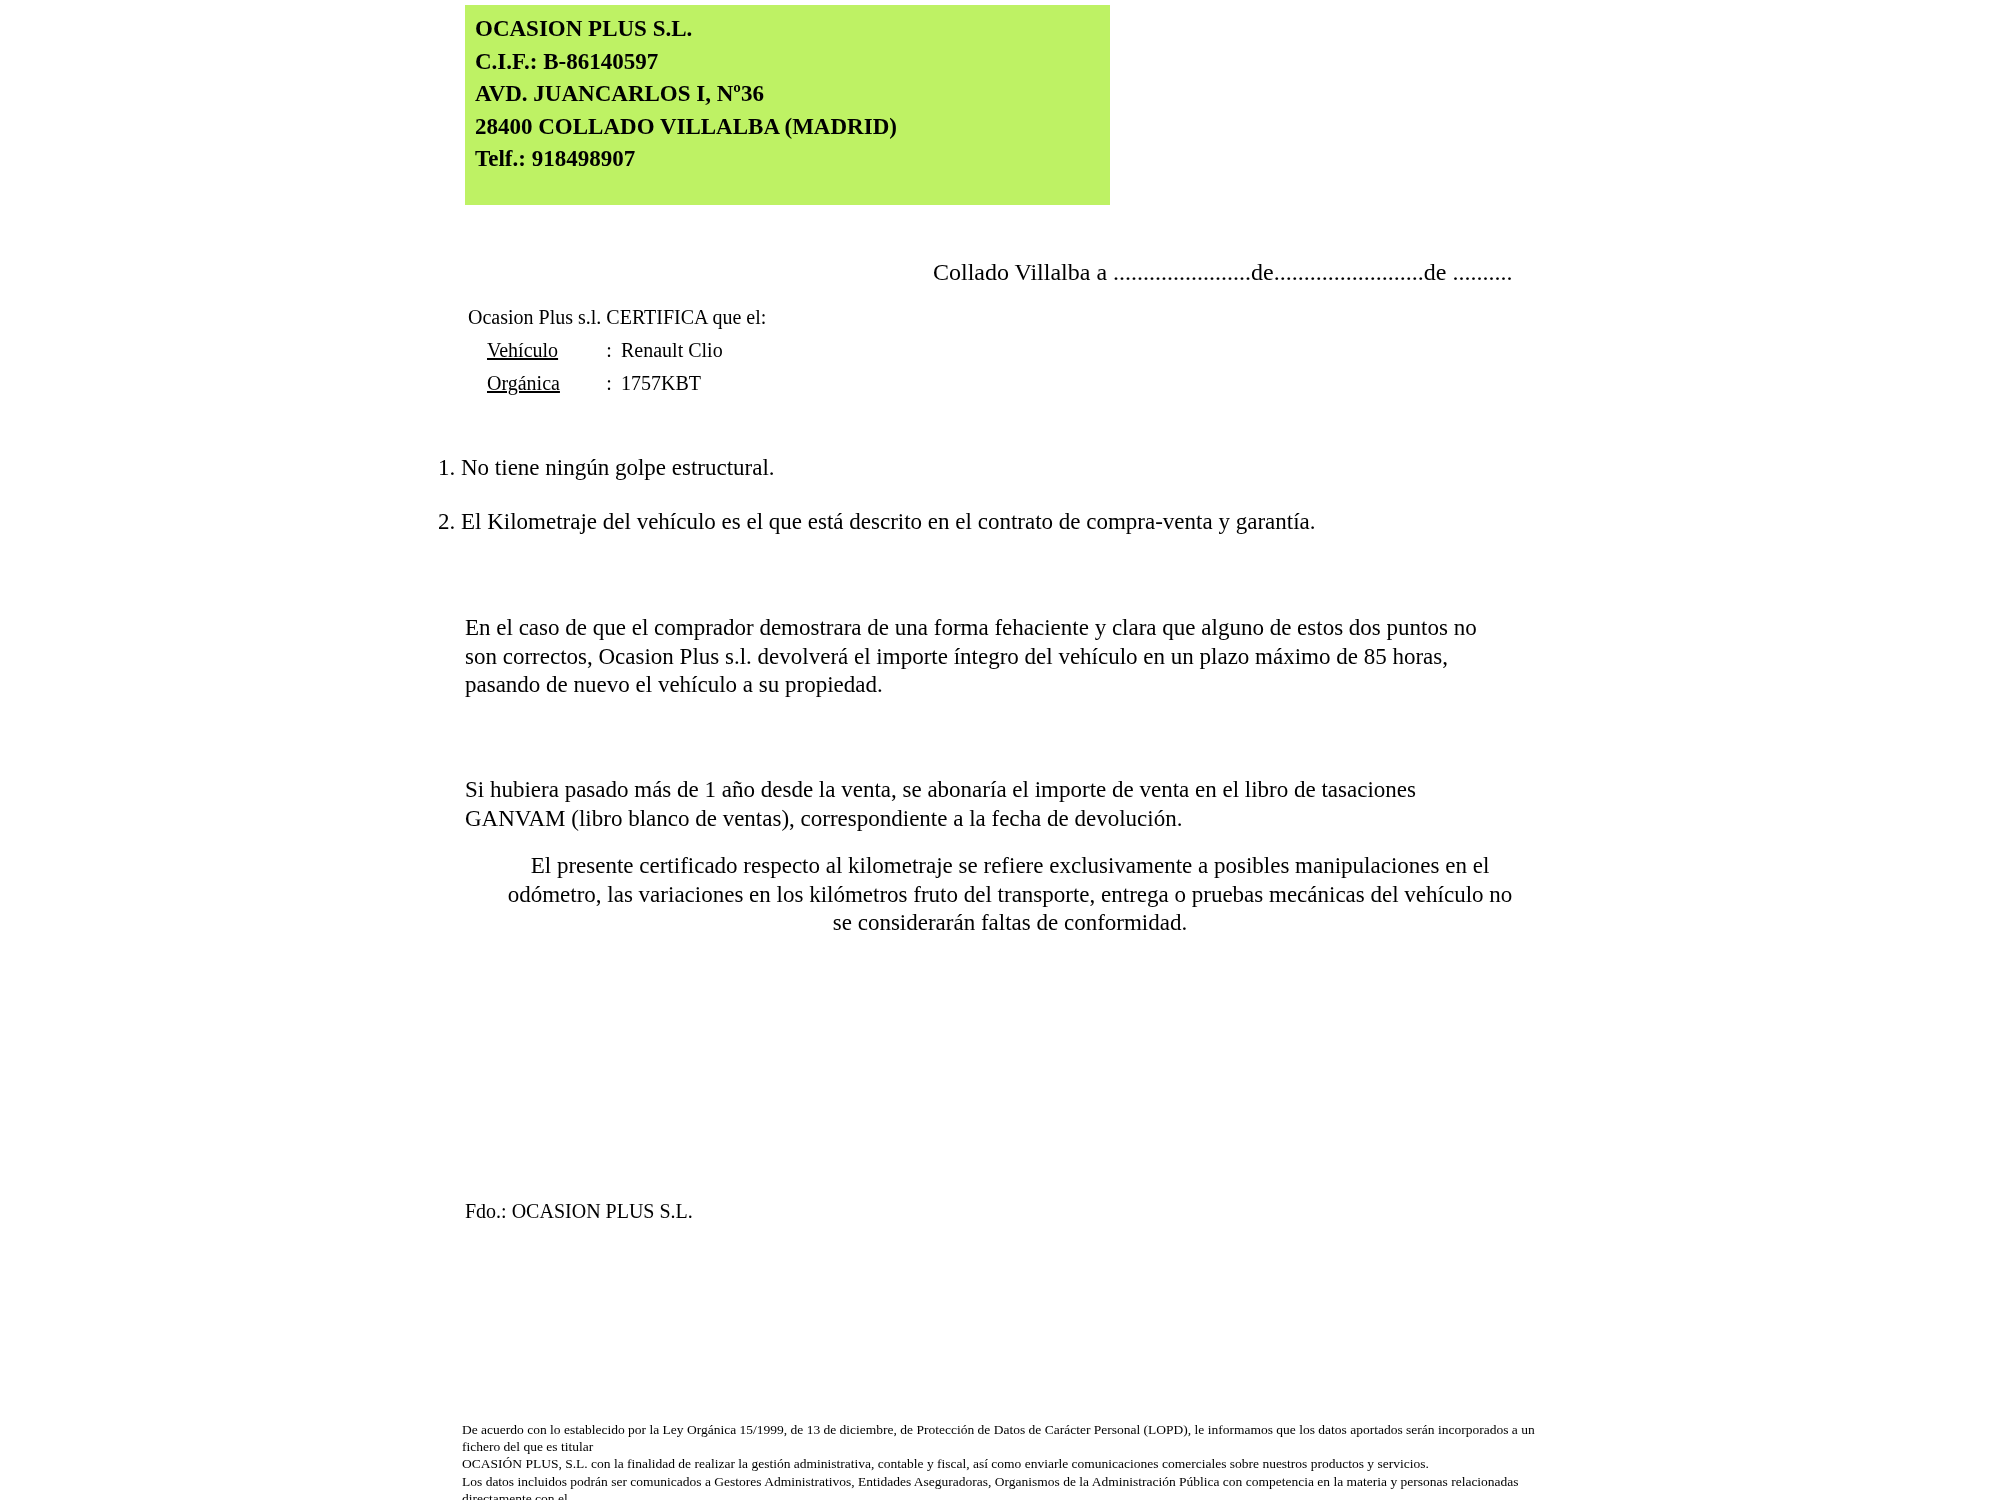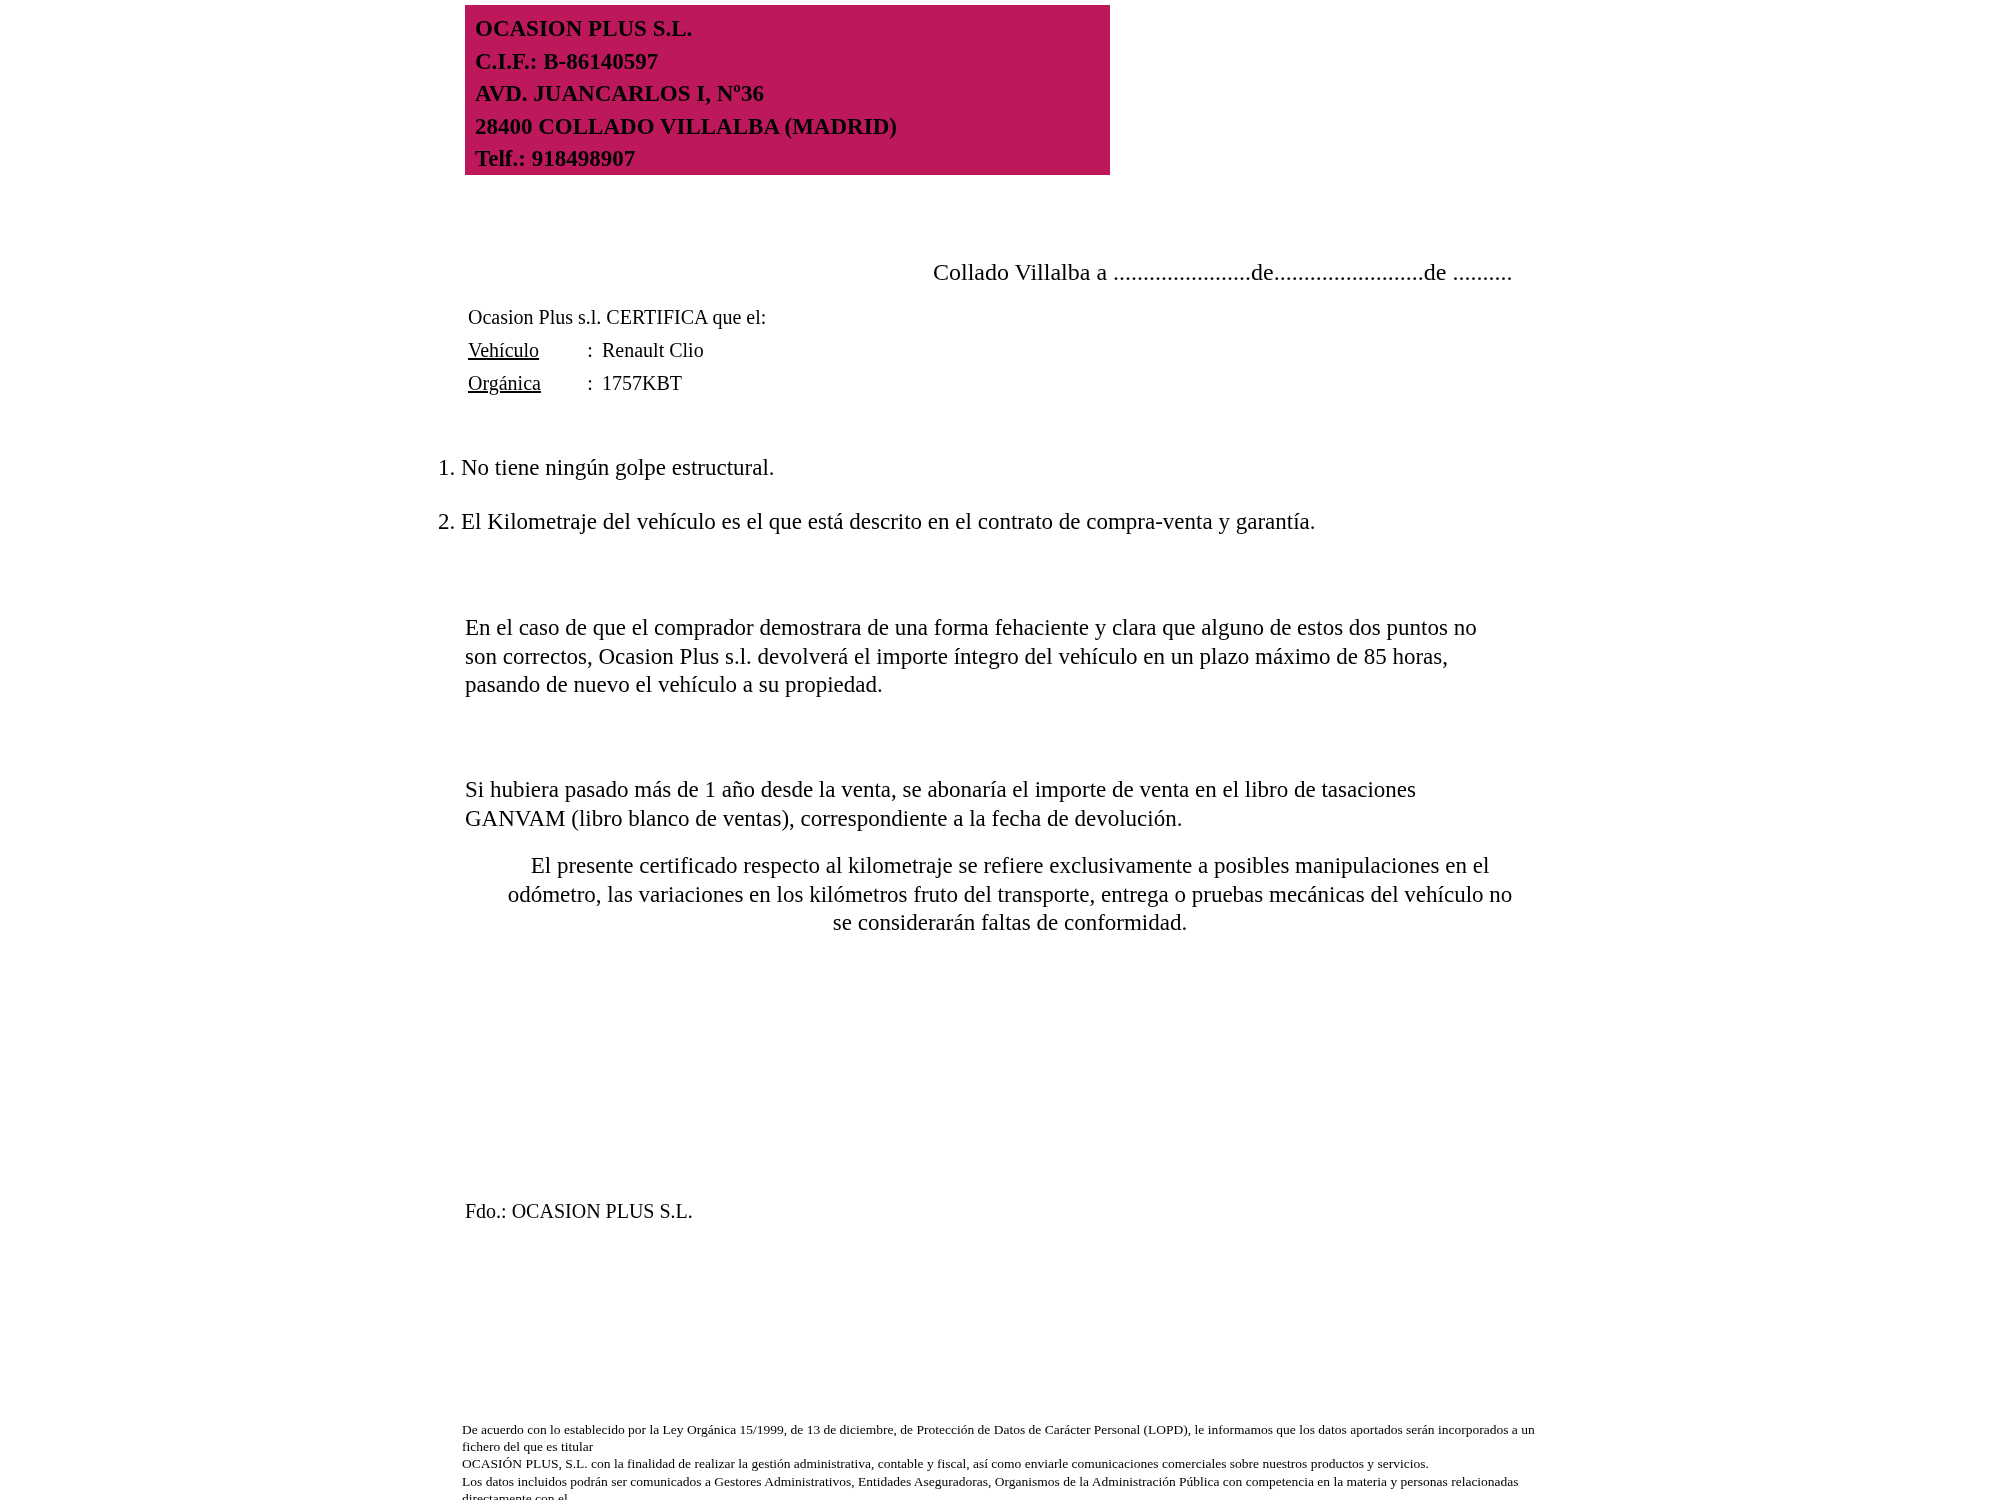--- a/index.html
+++ b/index.html
@@ -8,43 +8,43 @@
     width: 2000px;
     height: 1500px;
     background: #ffffff;
     font-family: "Liberation Serif", "DejaVu Serif", serif;
     color: #000000;
     overflow: hidden;
   }
   .header-box {
     position: absolute;
     left: 465px; top: 5px;
-    width: 645px; height: 170px;
-    background: #be185d;
+    width: 645px; height: 200px;
+    background: #bef264;
     padding: 8px 0 0 10px;
     box-sizing: border-box;
     font-weight: bold;
     font-size: 23px;
     line-height: 32.5px;
     white-space: pre-line;
   }
   .date-line {
     position: absolute;
     left: 933px; top: 240px;
     font-size: 24px;
     white-space: nowrap;
     margin-top: 19px;
   }
   .certify {
     position: absolute;
     left: 468px; top: 301px;
     font-size: 20px;
     line-height: 33px;
   }
-  .field-row { display: flex; }
+  .field-row { display: flex; margin-left: 19px; }
   .field-label {
     display: inline-block;
     width: 110px;
     text-decoration: underline;
   }
   .field-sep { display: inline-block; width: 24px; text-align: center; }
   .numbered-item {
     position: absolute;
     left: 438px;
     font-size: 23px;

